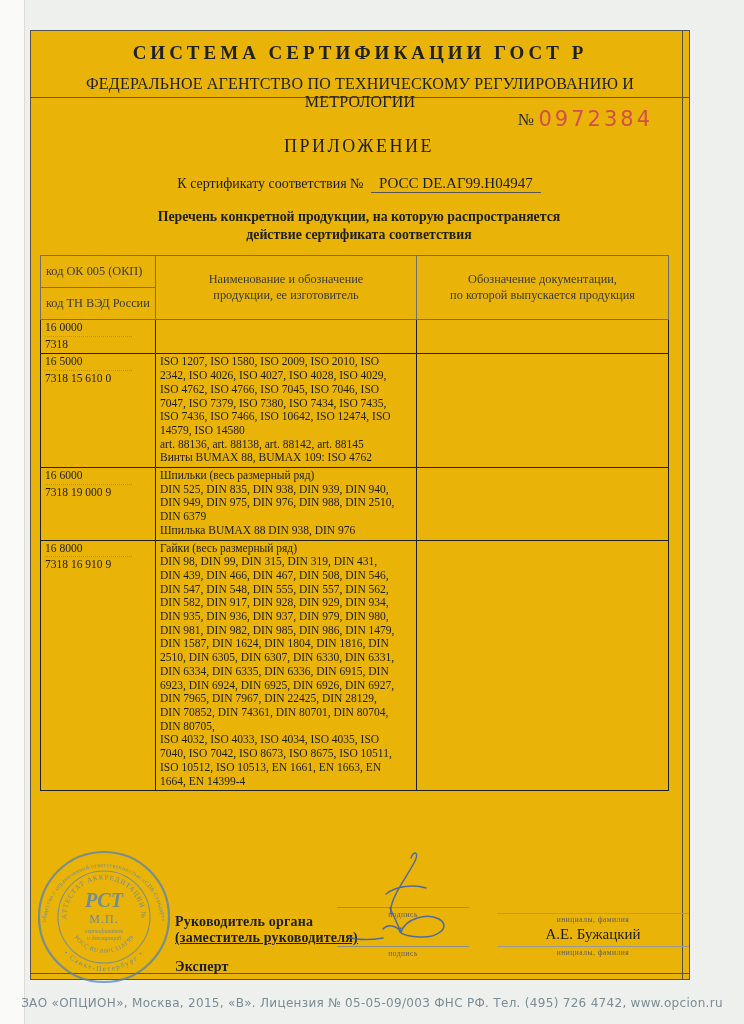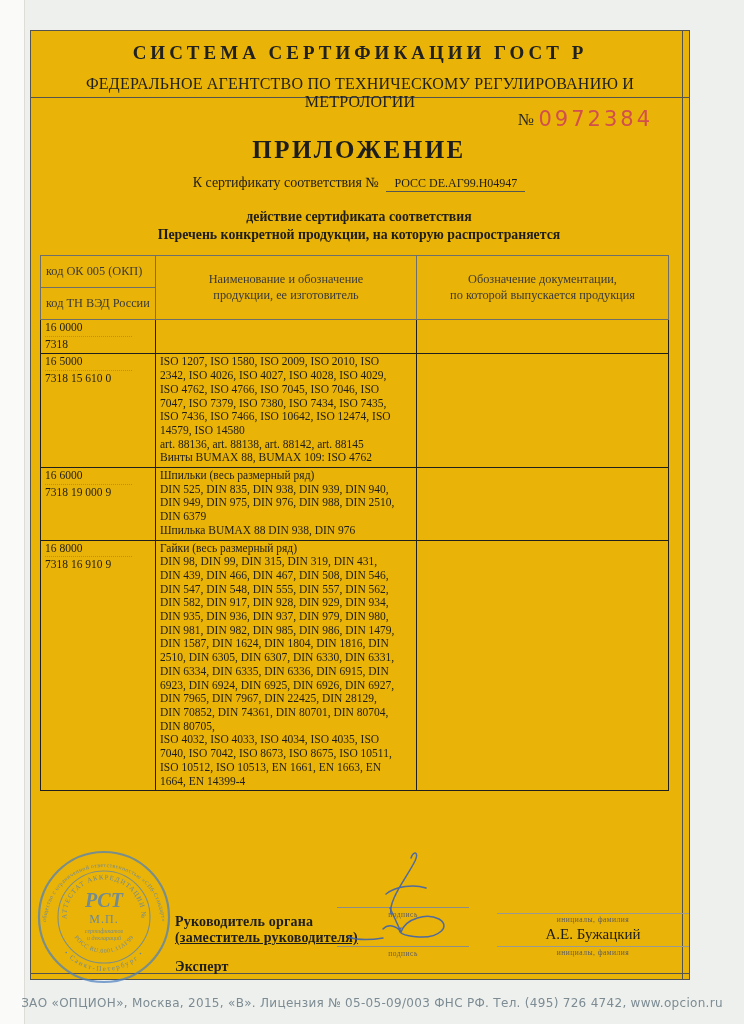--- a/index.html
+++ b/index.html
@@ -19,23 +19,23 @@
   .header-box { position:absolute; top:0; left:0; right:0; height:66px;
     border-bottom:1.5px solid #53534f; text-align:center; }
   .h1 { margin-top:11px; font-size:19px; font-weight:bold; letter-spacing:4px; color:#21211f;}
   .h2 { margin-top:11px; font-size:16px; font-weight:normal; letter-spacing:0.2px; color:#21211f;}
 
   .form-number { position:absolute; left:518px; top:107px; font-size:17px; color:#2a2a28; }
   .form-number .digits { font-family:"DejaVu Sans", sans-serif; font-size:21px;
     color:#d14f4d; letter-spacing:3px; vertical-align:-1px; }
 
   .doc-title { position:absolute; left:30px; top:136px; width:658px; text-align:center;
-    font-size:25px; font-weight:bold; letter-spacing:2.5px; }
+    font-size:18px; font-weight:normal; letter-spacing:2.5px; }
   .cert-ref { position:absolute; left:30px; top:175px; width:658px; text-align:center; font-size:14px; }
-  .cert-ref .value { font-size:12px; border-bottom:1px solid #56565а; border-bottom:1px solid #565652;
+  .cert-ref .value { font-size:15px; border-bottom:1px solid #56565а; border-bottom:1px solid #565652;
     padding:0 8px 1px; margin-left:4px; }
   .desc { position:absolute; left:30px; top:208px; width:658px; text-align:center;
     font-size:13.8px; font-weight:bold; line-height:17.5px; }
 
   table.products { position:absolute; left:40px; top:255px; width:628px;
     border-collapse:collapse; table-layout:fixed; }
   .products th { border:1.2px solid #6e6e6a; font-weight:normal; color:#3a3a38;
     font-size:12.3px; vertical-align:middle; padding:2px 4px; }
   .products th.codes { padding:0; }
   .code-top { height:31px; border-bottom:1px solid #6e6e6a; display:flex; align-items:center; padding-left:5px; }
@@ -85,22 +85,22 @@
   </div>
 
   <div class="doc-title">ПРИЛОЖЕНИЕ</div>
 
   <div class="cert-ref">
     <span>К сертификату соответствия №</span>
     <span class="value">РОСС DE.АГ99.Н04947</span>
   </div>
 
   <div class="desc">
+    <div>Перечень конкретной продукции,  на которую распространяется</div>
     <div>действие сертификата соответствия</div>
-    <div>Перечень конкретной продукции,  на которую распространяется</div>
   </div>
 
   <table class="products">
     <colgroup>
         <col style="width:115px">
         <col style="width:261px">
         <col style="width:252px">
       </colgroup>
     <thead>
       <tr>

